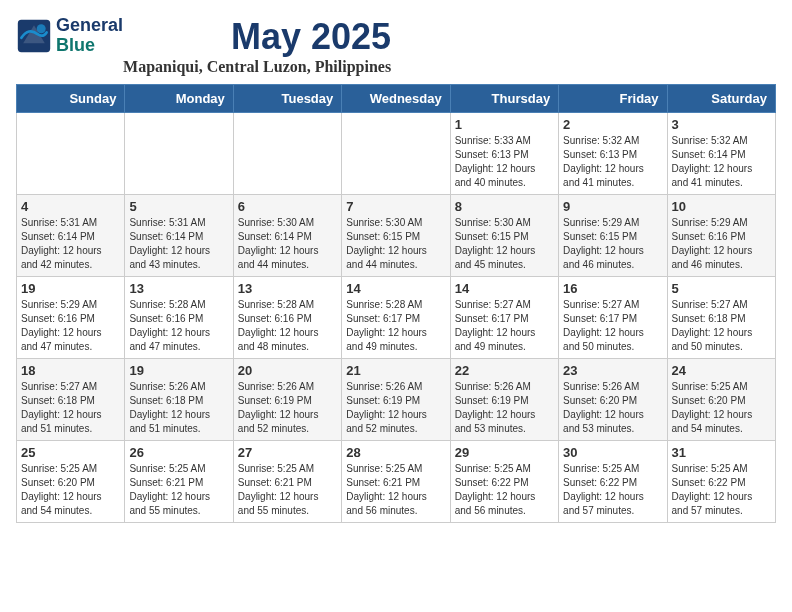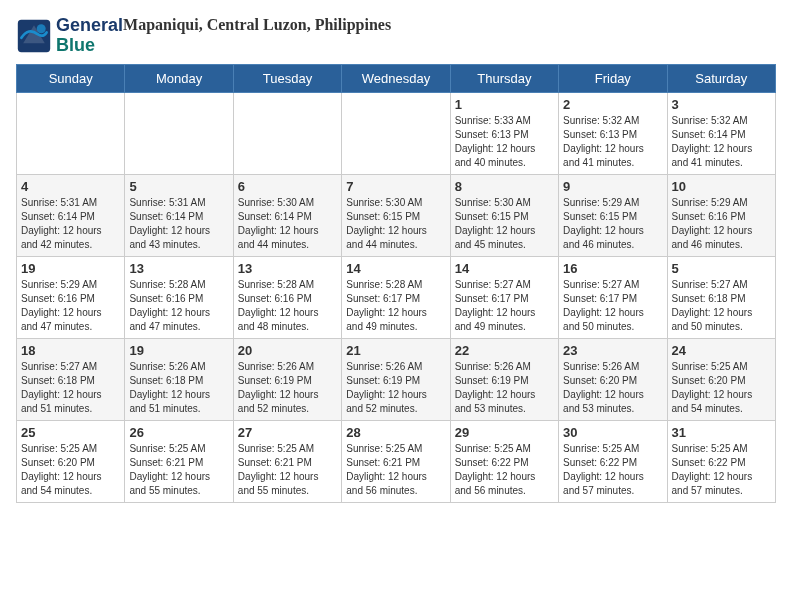--- a/index.html
+++ b/index.html
@@ -50,23 +50,23 @@
     }
     .calendar-table {
       width: 100%;
       border-collapse: collapse;
       font-size: 11px;
     }
     .calendar-table th {
       background-color: #2a6099;
       color: #fff;
       padding: 6px 8px;
-      text-align: center;
+      text-align: right;
       font-size: 13px;
-      font-weight: normal;
+      font-weight: bold;
       border: 1px solid #4a80b5;
     }
     .calendar-table td {
       border: 1px solid #ccc;
       vertical-align: top;
       padding: 4px;
       width: calc(100% / 7);
       min-height: 80px;
       background: #fff;
     }
@@ -101,20 +101,21 @@
       <polygon points="20,8 32,28 8,28" fill="#fff" opacity="0.15"></polygon>
       <path d="M6 22 Q14 10 24 18 Q30 22 34 16" stroke="#1a8ccc" stroke-width="3" fill="none" stroke-linecap="round"></path>
       <circle cx="28" cy="12" r="5" fill="#1a8ccc" opacity="0.8"></circle>
     </svg>
     <div class="logo-text">
       <div>General</div>
       <div><span>Blue</span></div>
     </div>
   </div>
   <div class="title-section">
+    <div class="month-title">May 2025</div>
     <div class="location-title">Mapaniqui, Central Luzon, Philippines</div>
   </div>
 </div>
 
 <table class="calendar-table">
   <thead>
     <tr>
     <th>Sunday</th>
         <th>Monday</th>
         <th>Tuesday</th>

